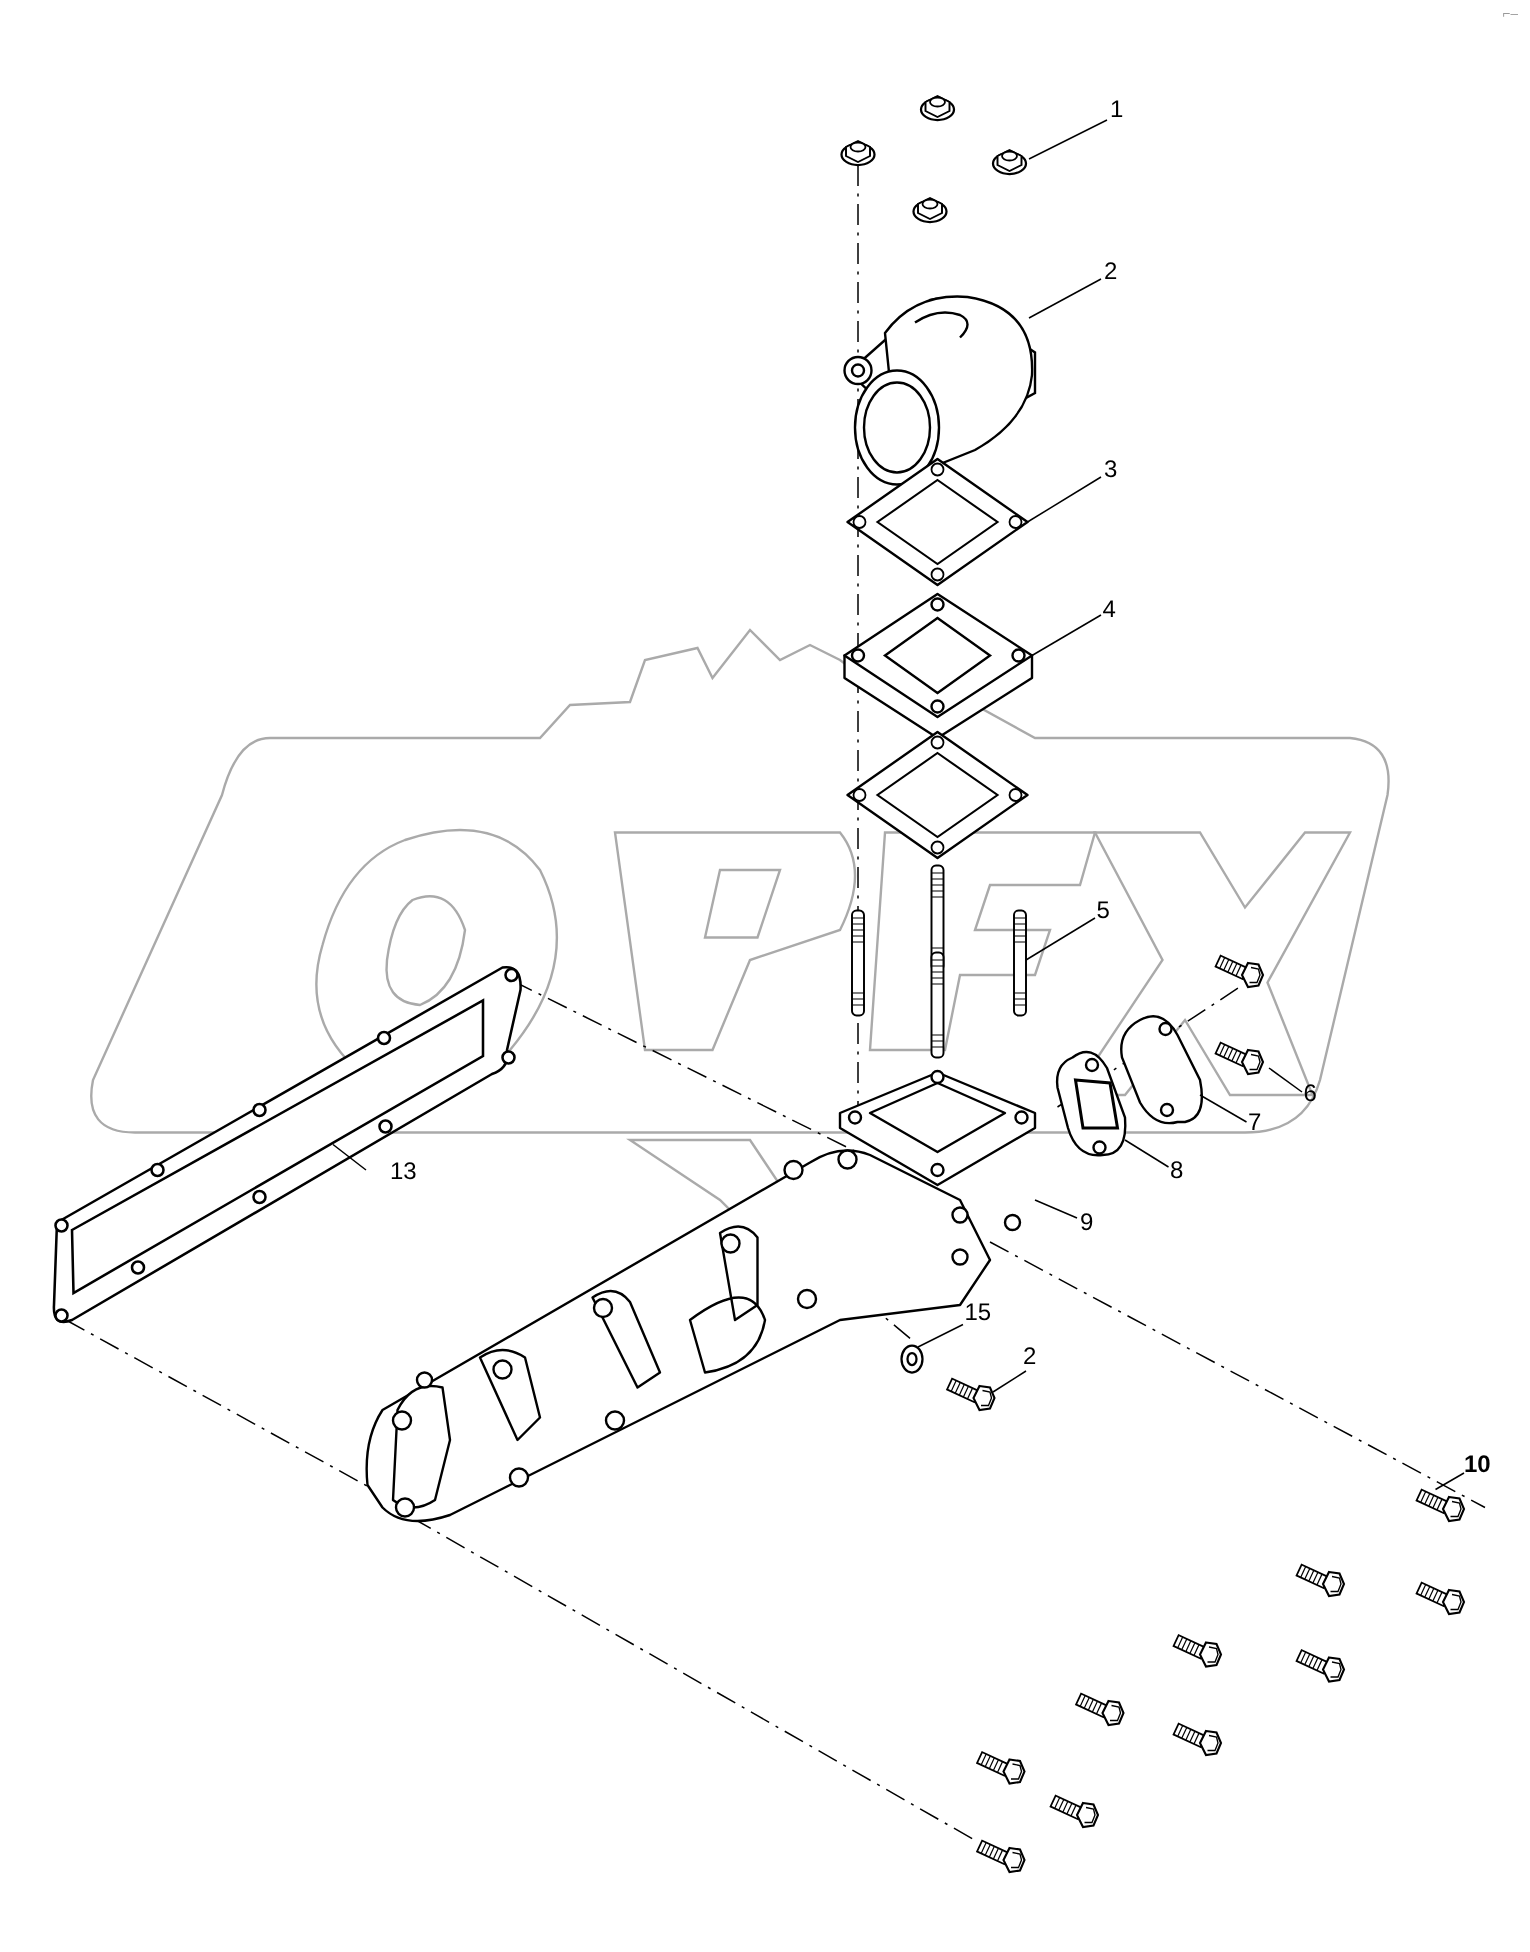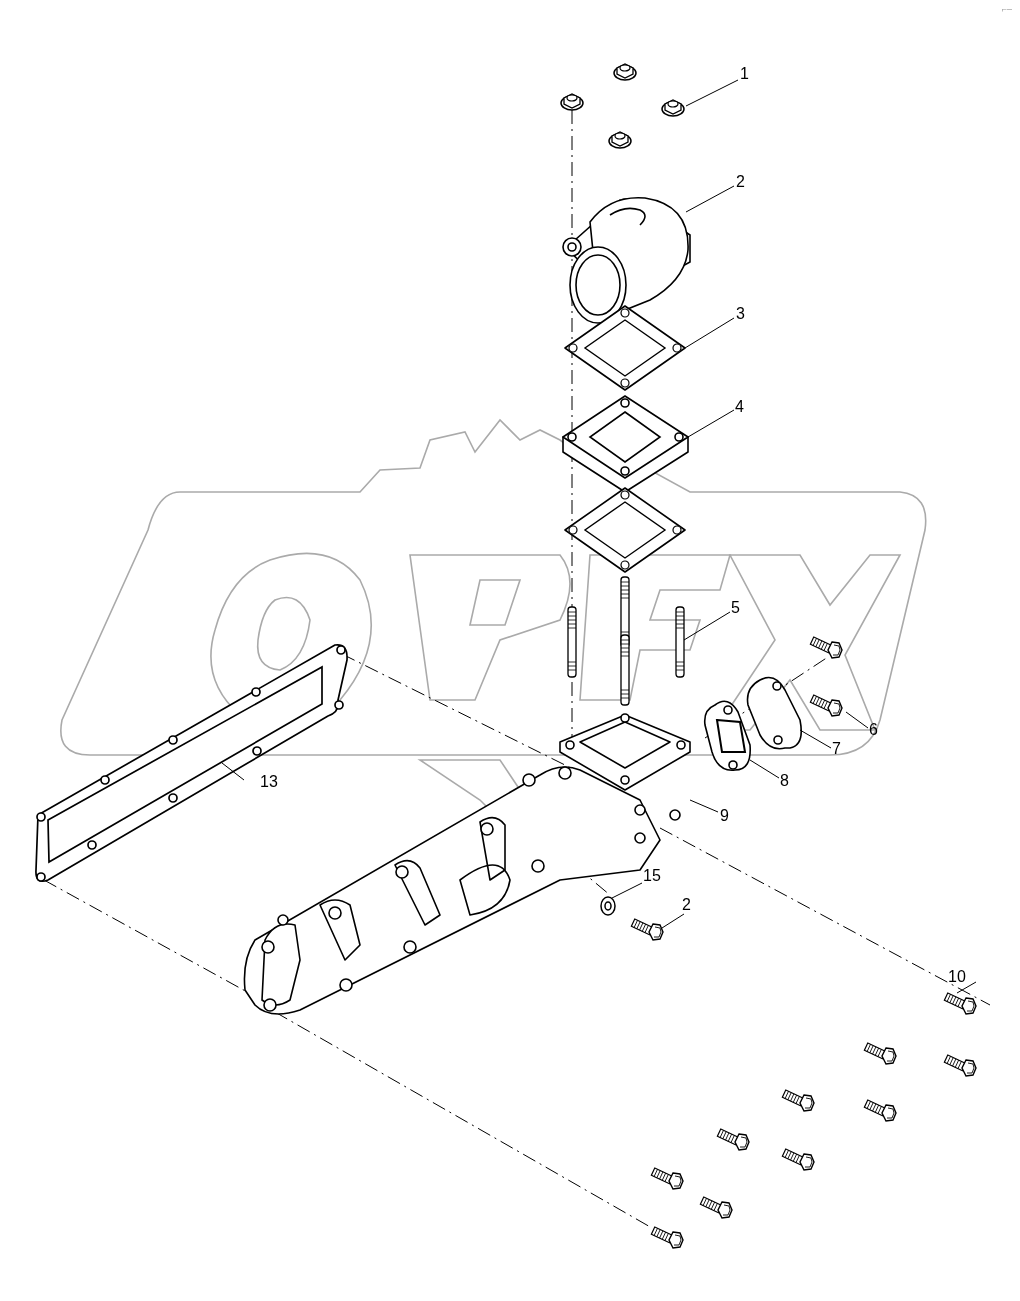--- a/index.html
+++ b/index.html
@@ -211,16 +211,16 @@
 
 <span class="callout" style="left:740px;top:66px;">1</span>
 <span class="callout" style="left:736px;top:174px;">2</span>
 <span class="callout" style="left:736px;top:306px;">3</span>
 <span class="callout" style="left:735px;top:399px;">4</span>
 <span class="callout" style="left:731px;top:600px;">5</span>
 <span class="callout" style="left:869px;top:722px;">6</span>
 <span class="callout" style="left:832px;top:741px;">7</span>
 <span class="callout" style="left:780px;top:773px;">8</span>
 <span class="callout" style="left:720px;top:808px;">9</span>
-<span class="callout" style="left:948px;top:969px;">10</span>
+<span class="callout" style="left:976px;top:969px;font-weight:bold;">10</span>
 <span class="callout" style="left:643px;top:868px;">15</span>
 <span class="callout" style="left:682px;top:897px;">2</span>
 <span class="callout" style="left:260px;top:774px;">13</span>
 
 </body></html>

